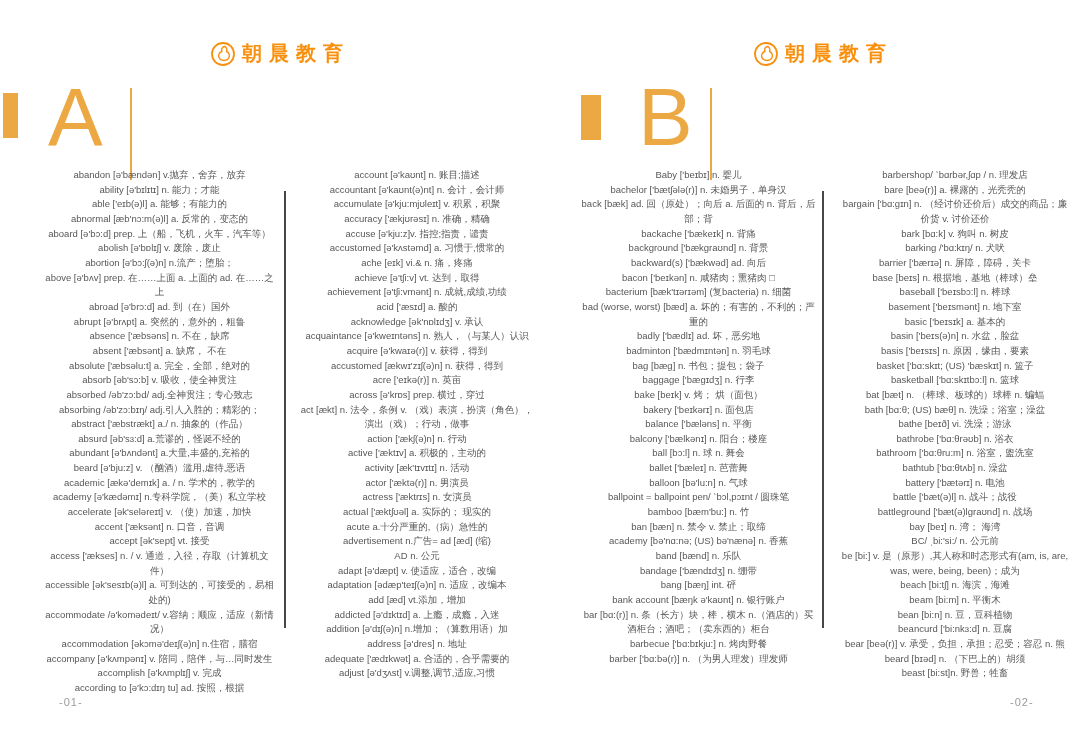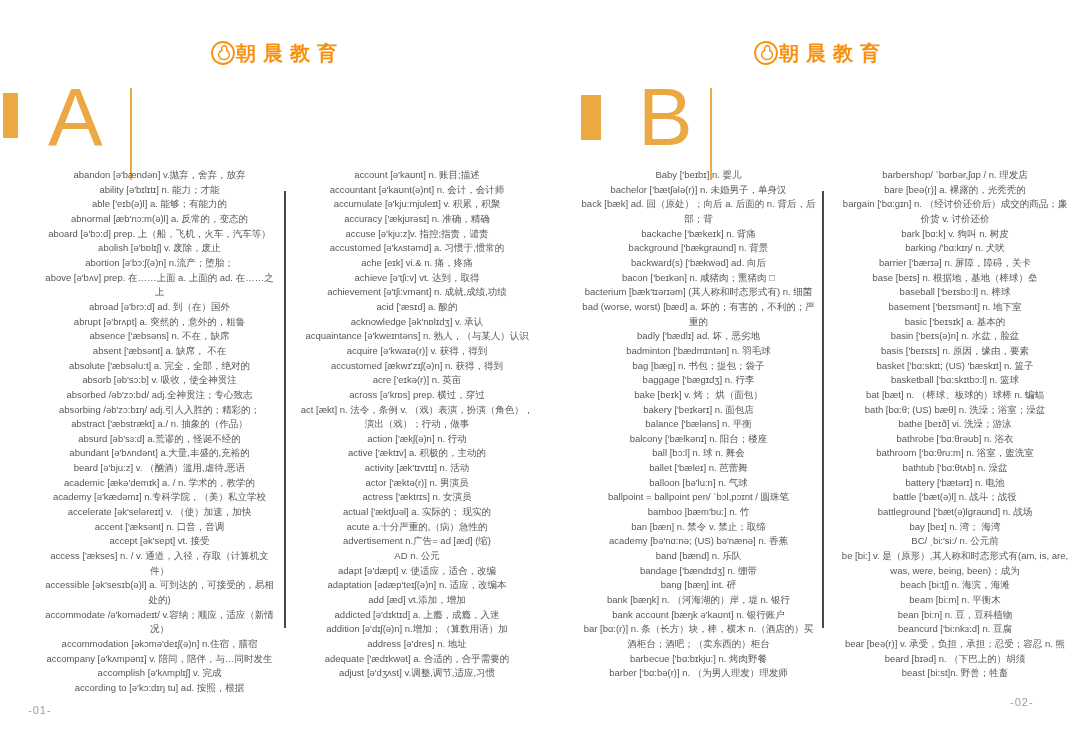--- a/index.html
+++ b/index.html
@@ -11,21 +11,21 @@
   }
   *{margin:0;padding:0;box-sizing:border-box;}
   html,body{background:#ffffff;}
   body{
     font-family:"Liberation Sans","DejaVu Sans",sans-serif;
     width:1080px;height:738px;position:relative;overflow:hidden;
   }
   .canvas{position:absolute;inset:0;background:#ffffff;}
 
   .brand-logo{
-    position:absolute;display:flex;align-items:flex-start;
+    position:absolute;display:flex;align-items:flex-end;gap:6px;
     color:var(--accent-orange);
   }
   .brand-logo svg{display:block;}
   .brand-logo .brand-text{
     font-size:20px;font-weight:bold;letter-spacing:7px;
     color:var(--accent-orange);white-space:nowrap;
   }
 
   .letter-block{position:absolute;background:var(--accent-amber);}
   .section-letter{
@@ -130,21 +130,21 @@
       <div class="entry">adaptation [ədæp'teɪʃ(ə)n] n. 适应，改编本</div>
       <div class="entry">add [æd] vt.添加，增加</div>
       <div class="entry">addicted [ə'dɪktɪd] a. 上瘾，成瘾，入迷</div>
       <div class="entry">addition [ə'dɪʃ(ə)n] n.增加；（算数用语）加</div>
       <div class="entry">address [ə'dres] n. 地址</div>
       <div class="entry">adequate ['ædɪkwət] a. 合适的，合乎需要的</div>
       <div class="entry">adjust [ə'dʒʌst] v.调整,调节,适应,习惯</div>
     </div>
   <div class="col-divider" style="left:284px;top:191px;height:437px;"></div>
 
-  <div class="page-num" style="left:28px;top:696px;margin-top:8px;">-01-</div>
+  <div class="page-num" style="left:59px;top:696px;">-01-</div>
 
   <div class="brand-logo" style="left:753px;top:40px;">
     <svg width="26" height="26" viewBox="0 0 26 26">
       <circle cx="13" cy="13" r="11" fill="none" stroke="currentColor" stroke-width="1.8"></circle>
       <path d="M14.5 5.5 c-2.5 0.5 -3.5 3 -2.5 5 c-3.5 1 -4.5 5 -2 7.5 c2 2 6 2 8 0 c2.5 -2.5 1.5 -6.5 -1.5 -7.5 c1 -2 0 -4.5 -2 -5 z" fill="none" stroke="currentColor" stroke-width="1.4" stroke-linejoin="round"></path>
     </svg>
     <span class="brand-text">朝晨教育</span>
   </div>
 
   <div class="letter-block" style="left:581px;top:95px;width:20px;height:45px;"></div>
@@ -152,41 +152,40 @@
   <div class="letter-rule" style="left:710px;top:88px;height:92px;"></div>
 
   <div class="dict-column" style="left:581px;top:168px;width:235px;">
       <div class="entry">Baby ['beɪbɪ] n. 婴儿</div>
       <div class="entry">bachelor ['bætʃələ(r)] n. 未婚男子，单身汉</div>
       <div class="entry">back [bæk] ad. 回（原处）；向后 a. 后面的 n. 背后，后部；背</div>
       <div class="entry">backache ['bækeɪk] n. 背痛</div>
       <div class="entry">background ['bækgraʊnd] n. 背景</div>
       <div class="entry">backward(s) ['bækwəd] ad. 向后</div>
       <div class="entry">bacon ['beɪkən] n. 咸猪肉；熏猪肉 □</div>
-      <div class="entry">bacterium [bæk'tɪərɪəm] (其人称和时态形式有) n. 细菌</div>
+      <div class="entry">bacterium [bæk'tɪərɪəm] (复bacteria) n. 细菌</div>
       <div class="entry">bad (worse, worst) [bæd] a. 坏的；有害的，不利的；严重的</div>
       <div class="entry">badly ['bædlɪ] ad. 坏，恶劣地</div>
       <div class="entry">badminton ['bædmɪntən] n. 羽毛球</div>
       <div class="entry">bag [bæg] n. 书包；提包；袋子</div>
       <div class="entry">baggage ['bægɪdʒ] n. 行李</div>
       <div class="entry">bake [beɪk] v. 烤； 烘（面包）</div>
       <div class="entry">bakery ['beɪkərɪ] n. 面包店</div>
       <div class="entry">balance ['bæləns] n. 平衡</div>
       <div class="entry">balcony ['bælkənɪ] n. 阳台；楼座</div>
       <div class="entry">ball [bɔ:l] n. 球 n. 舞会</div>
       <div class="entry">ballet ['bæleɪ] n. 芭蕾舞</div>
       <div class="entry">balloon [bə'lu:n] n. 气球</div>
       <div class="entry">ballpoint = ballpoint pen/ ˋbɔl,pɔɪnt / 圆珠笔</div>
       <div class="entry">bamboo [bæm'bu:] n. 竹</div>
       <div class="entry">ban [bæn] n. 禁令 v. 禁止；取缔</div>
       <div class="entry">academy [bə'nɑ:nə; (US) bə'nænə] n. 香蕉</div>
       <div class="entry">band [bænd] n. 乐队</div>
       <div class="entry">bandage ['bændɪdʒ] n. 绷带</div>
       <div class="entry">bang [bæŋ] int. 砰</div>
-      <div class="entry">bank [bæŋk] n. （河海湖的）岸，堤 n. 银行</div>
       <div class="entry">bank account [bæŋk ə'kaʊnt] n. 银行账户</div>
       <div class="entry">bar [bɑ:(r)] n. 条（长方）块，棒，横木 n.（酒店的）买酒柜台；酒吧；（卖东西的）柜台</div>
       <div class="entry">barbecue ['bɑ:bɪkju:] n. 烤肉野餐</div>
       <div class="entry">barber ['bɑ:bə(r)] n. （为男人理发）理发师</div>
     </div>
   <div class="dict-column" style="left:841px;top:168px;width:228px;">
       <div class="entry">barbershop/ ˋbɑrbər,ʃɑp / n. 理发店</div>
       <div class="entry">bare [beə(r)] a. 裸露的，光秃秃的</div>
       <div class="entry">bargain ['bɑ:gɪn] n. （经讨价还价后）成交的商品；廉价货 v. 讨价还价</div>
       <div class="entry">bark [bɑ:k] v. 狗叫 n. 树皮</div>

